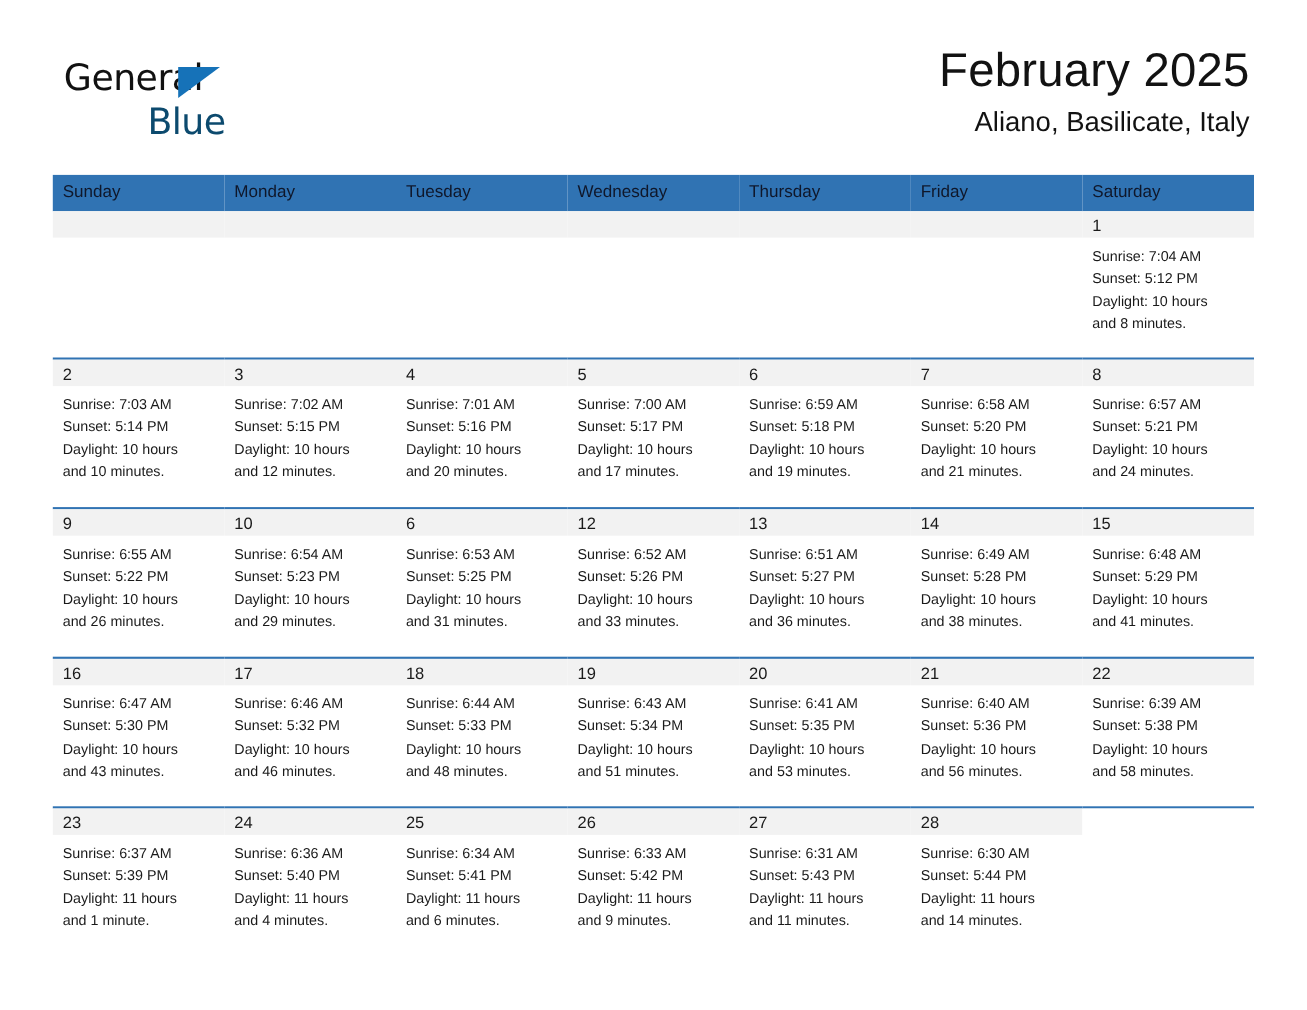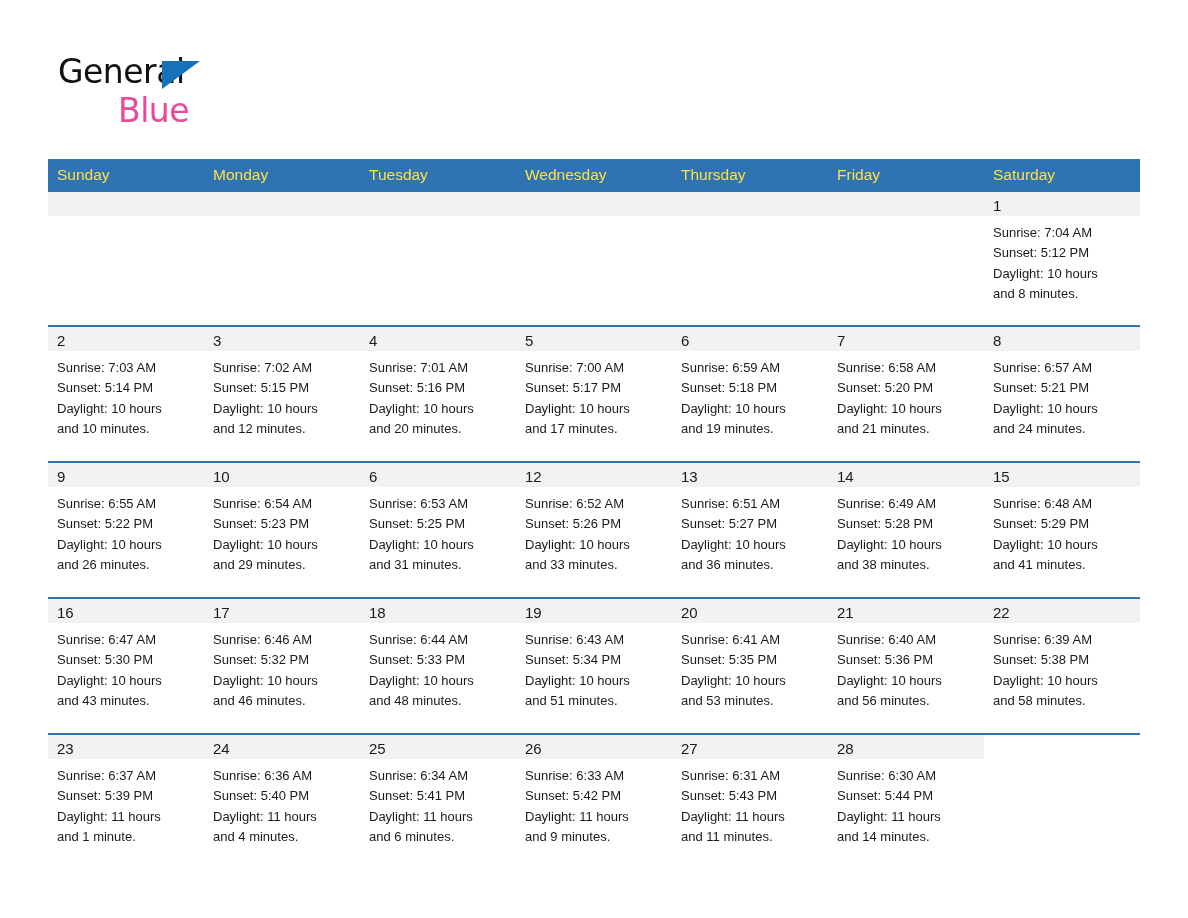--- a/index.html
+++ b/index.html
@@ -56,23 +56,23 @@
     top: 7px;
     width: 0;
     height: 0;
     border-left: 38px solid #1672b8;
     border-bottom: 28px solid transparent;
   }
   .logo-row2 {
     display: block;
     font-family: "DejaVu Sans", sans-serif;
     font-size: 33px;
-    color: #ec4899;
+    color: #0c4a6e;
     margin-top: 2px;
-    margin-left: 60px;
+    margin-left: 76px;
     letter-spacing: -0.5px;
   }
 
   .title-block {
     position: absolute;
     right: 4px;
     top: 0;
     text-align: right;
   }
   .month-title {
@@ -100,21 +100,21 @@
   }
   table.cal {
     border-collapse: collapse;
     table-layout: fixed;
     width: 1092px;
   }
   table.cal col { width: 156px; }
 
   thead th {
     background: #3073b3;
-    color: #fde047;
+    color: #0f172a;
     font-size: 15.5px;
     font-weight: normal;
     text-align: left;
     padding: 7px 0 8px 9px;
     height: 17px;
     vertical-align: middle;
   }
 
   tbody tr.week-row > td {
     vertical-align: top;
@@ -165,20 +165,24 @@
   <div class="header">
 
     <div class="logo">
       <span class="logo-row1">
         <span class="logo-word-general">General</span>
         <span class="logo-triangle"></span>
       </span>
       <span class="logo-row2">Blue</span>
     </div>
 
+    <div class="title-block">
+      <h1 class="month-title">February 2025</h1>
+      <h2 class="location-title">Aliano, Basilicate, Italy</h2>
+    </div>
 
   </div>
 
   <div class="calendar">
     <table class="cal">
       <colgroup>
         <col>
           <col>
           <col>
           <col>

